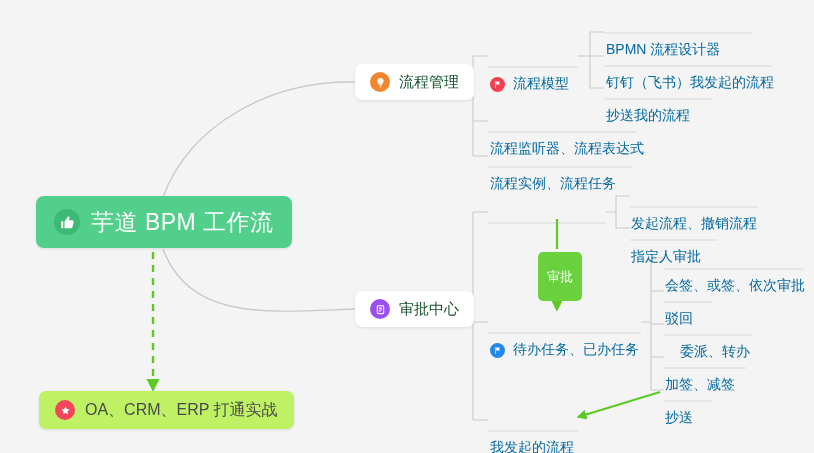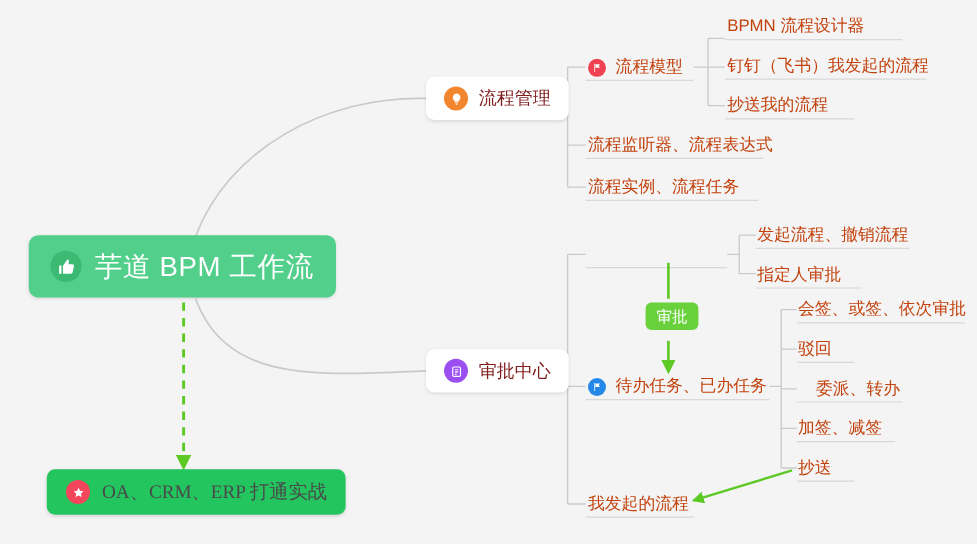--- a/index.html
+++ b/index.html
@@ -47,57 +47,57 @@
     letter-spacing: 0.5px;
     box-shadow: 0 1px 3px rgba(0,0,0,0.10);
   }
   .root-label { margin-left: 11px; }
 
   .card-node {
     background: #ffffff;
     border-radius: 7px;
     padding: 0 15px;
     height: 36px;
-    color: #7f1d1d;
+    color: #14532d;
     font-size: 15px;
     box-shadow: 0 1px 3px rgba(0,0,0,0.10);
   }
   .card-node .lbl { margin-left: 9px; }
 
   .bottom-node {
-    background: #22c55e;
+    background: #bef264;
     border-radius: 7px;
     padding: 0 16px;
     height: 38px;
     color: #4a4a4a;
     font-size: 16px;
     box-shadow: 0 1px 3px rgba(0,0,0,0.10);
-    font-family: Liberation Serif, serif;
   }
   .bottom-node .lbl { margin-left: 10px; }
 
   
   .leaf {
     position: absolute;
     font-size: 14px;
-    color: #c2410c;
+    color: #0369a1;
     white-space: nowrap;
     display: flex;
     align-items: center;
     height: 22px;
+    margin-top: 28px;
   }
   .leaf.icon-leaf .lbl { margin-left: 8px; }
 
   .badge {
     position: absolute;
     background: #68d13c;
     color: #ffffff;
     font-size: 13px;
     border-radius: 5px;
-    padding: 5px 9px;
+    padding: 18px 9px;
     white-space: nowrap;
     line-height: 1;
   }
 
   
   .ic {
     flex: 0 0 auto;
     border-radius: 50%;
     display: inline-flex;
     align-items: center;
@@ -155,21 +155,21 @@
     <path d="M 664 401 L 712 401" stroke="#d8d8d8" stroke-width="1" fill="none"></path>
 
     <path d="M 557 219 L 557 249" fill="none" stroke="#5dc925" stroke-width="2.2"></path>
     <path d="M 557 284 L 557 310" fill="none" stroke="#5dc925" stroke-width="2.2" marker-end="url(#grn-arrow-dn)"></path>
 
     <path d="M 660 392 L 578 417" fill="none" stroke="#5dc925" stroke-width="2" marker-end="url(#grn-arrow)"></path>
 
     <path d="M 153 390 L 153 252" fill="none" stroke="#5dc925" stroke-width="2.4" stroke-dasharray="7 6" marker-end="url(#grn-arrow-dn)" transform="rotate(180 153 321)"></path>
   </svg>
 
-  <div class="node root-node" style="left:24px; top:196px;">
+  <div class="node root-node" style="left:36px; top:196px;">
     <span class="ic ic-lg" style="background:#3cba74;">
       <svg width="15" height="15" viewBox="0 0 24 24" fill="#ffffff">
         <path d="M2 10h3.2v11H2zM7.2 10.4 12.2 3c.9-1.3 3-.6 2.9 1l-.5 4.4h5.1c1.4 0 2.4 1.3 2.1 2.6l-1.7 7.6A2.6 2.6 0 0 1 17.5 21H7.2z"></path>
       </svg>
     </span>
     <span class="root-label">芋道 BPM 工作流</span>
   </div>
 
   <div class="node card-node" style="left:355px; top:64px;">
     <span class="ic ic-md" style="background:#f2862f;">

